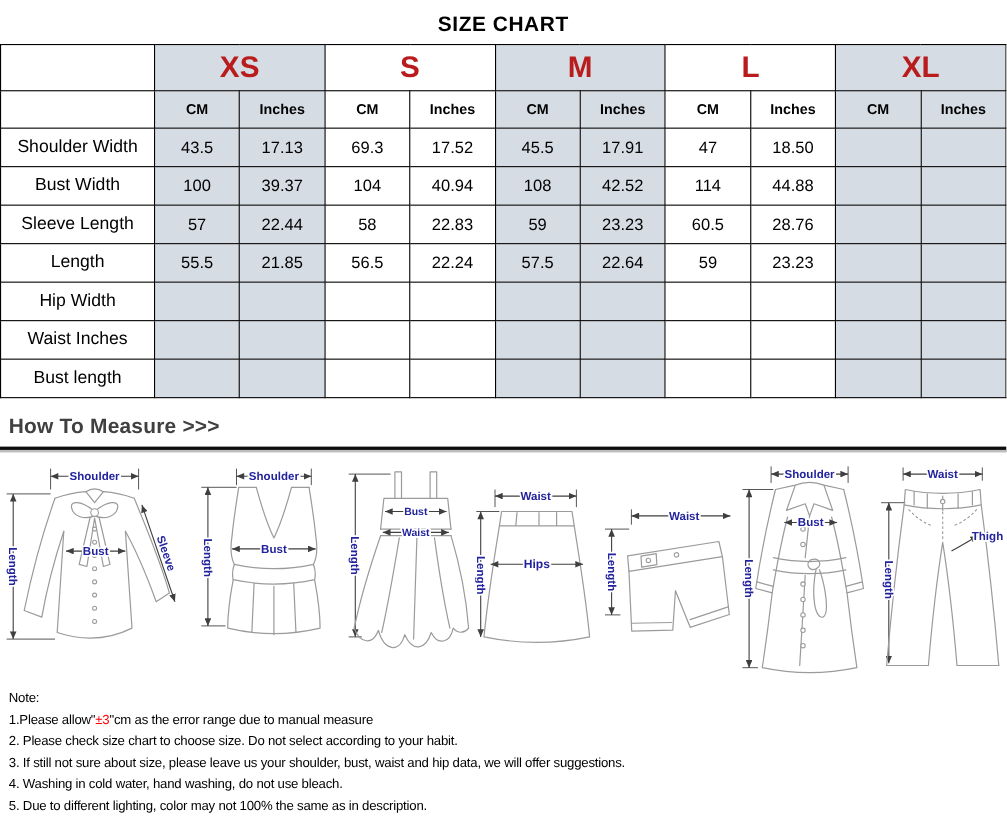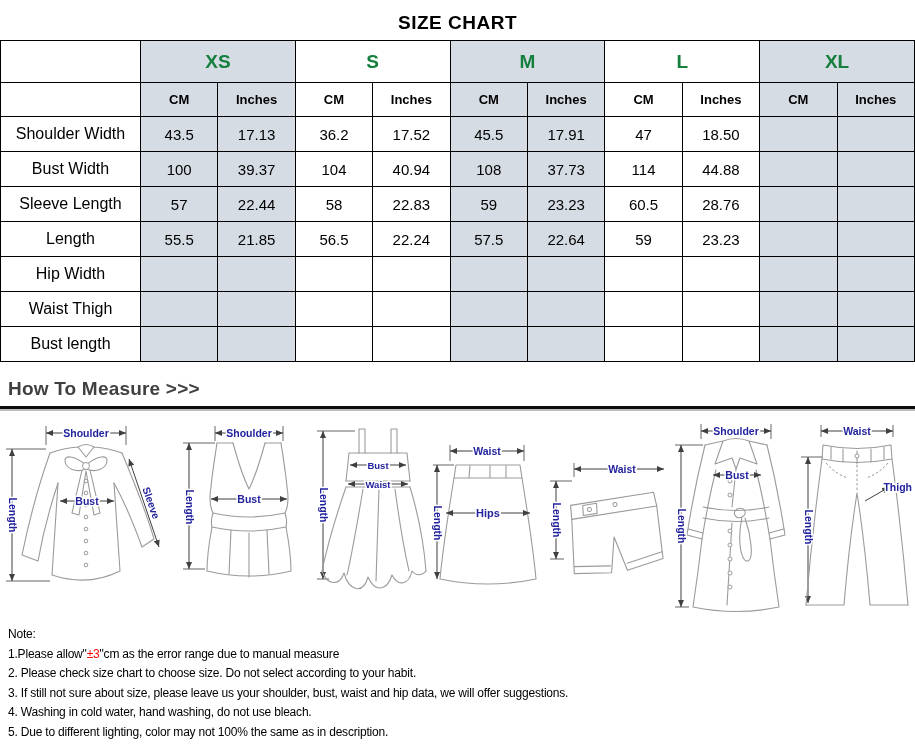--- a/index.html
+++ b/index.html
@@ -3,21 +3,21 @@
 <meta charset="utf-8">
 <style>
   html,body { margin:0; padding:0; background:#fff; }
   body { width:915px; font-family:"Liberation Sans", sans-serif; color:#000; }
 
   .title { text-align:center; font-size:19px; font-weight:bold; letter-spacing:.5px; padding:12px 0 6px; }
 
   table.size-table { border-collapse:collapse; width:915px; table-layout:fixed; }
   table.size-table td { border:1px solid #000; text-align:center; vertical-align:middle; padding:0; overflow:hidden; }
   tr.size-row td { height:41px; }
-  td.sz { font-size:19px; font-weight:bold; color:#15803d; }
+  td.sz { font-size:27px; font-weight:bold; color:#b91c1c; }
   tr.unit-row td { height:33px; font-size:13px; font-weight:bold; }
   tr.data-row td { height:34px; }
   td.lbl { font-size:16px; }
   td.val { font-size:15px; }
   .sh { background:#d6dce4; }
 
   .measure-head { color:#404040; font-weight:bold; font-size:19px; padding:16px 0 6px 8px; letter-spacing:.2px; }
   .divider { height:3px; background:#0d0d0d; border-bottom:2px solid #bdbdbd; }
 
   .diagrams { display:flex; justify-content:space-between; align-items:center; padding:6px 2px 0 2px; height:200px; }
@@ -88,37 +88,37 @@
         <td>CM</td>
         <td>Inches</td>
         <td class="sh">CM</td>
         <td class="sh">Inches</td>
       </tr>
 
       <tr class="data-row">
         <td class="lbl">Shoulder Width</td>
         <td class="val sh">43.5</td>
         <td class="val sh">17.13</td>
-        <td class="val">36.2</td>
+        <td class="val">69.3</td>
         <td class="val">17.52</td>
         <td class="val sh">45.5</td>
         <td class="val sh">17.91</td>
         <td class="val">47</td>
         <td class="val">18.50</td>
         <td class="val sh"></td>
         <td class="val sh"></td>
       </tr>
       <tr class="data-row">
         <td class="lbl">Bust Width</td>
         <td class="val sh">100</td>
         <td class="val sh">39.37</td>
         <td class="val">104</td>
         <td class="val">40.94</td>
         <td class="val sh">108</td>
-        <td class="val sh">37.73</td>
+        <td class="val sh">42.52</td>
         <td class="val">114</td>
         <td class="val">44.88</td>
         <td class="val sh"></td>
         <td class="val sh"></td>
       </tr>
       <tr class="data-row">
         <td class="lbl">Sleeve Length</td>
         <td class="val sh">57</td>
         <td class="val sh">22.44</td>
         <td class="val">58</td>
@@ -150,21 +150,21 @@
         <td class="val"></td>
         <td class="val"></td>
         <td class="val sh"></td>
         <td class="val sh"></td>
         <td class="val"></td>
         <td class="val"></td>
         <td class="val sh"></td>
         <td class="val sh"></td>
       </tr>
       <tr class="data-row">
-        <td class="lbl">Waist Thigh</td>
+        <td class="lbl">Waist Inches</td>
         <td class="val sh"></td>
         <td class="val sh"></td>
         <td class="val"></td>
         <td class="val"></td>
         <td class="val sh"></td>
         <td class="val sh"></td>
         <td class="val"></td>
         <td class="val"></td>
         <td class="val sh"></td>
         <td class="val sh"></td>

